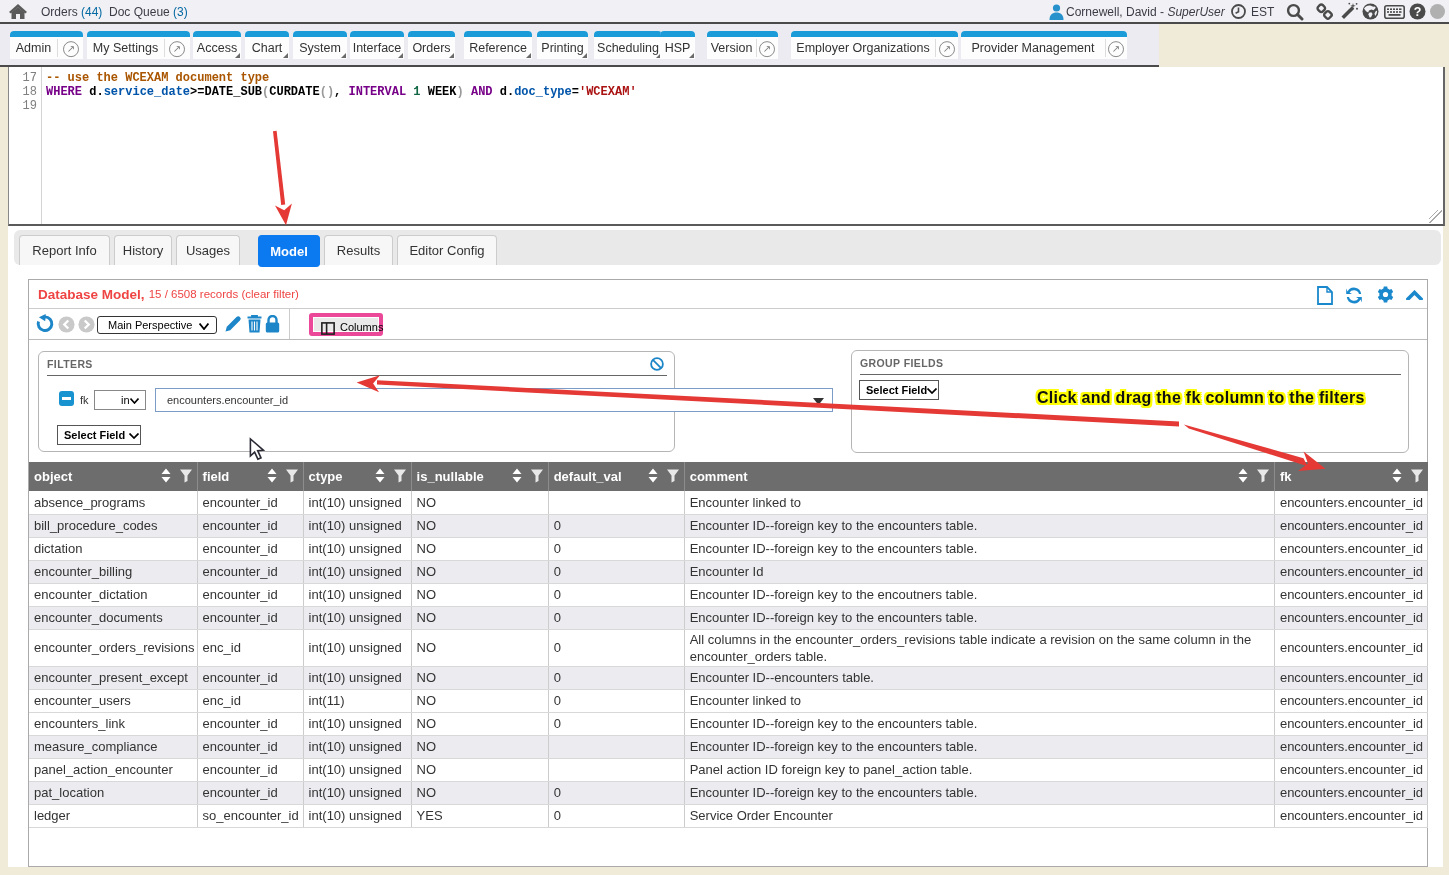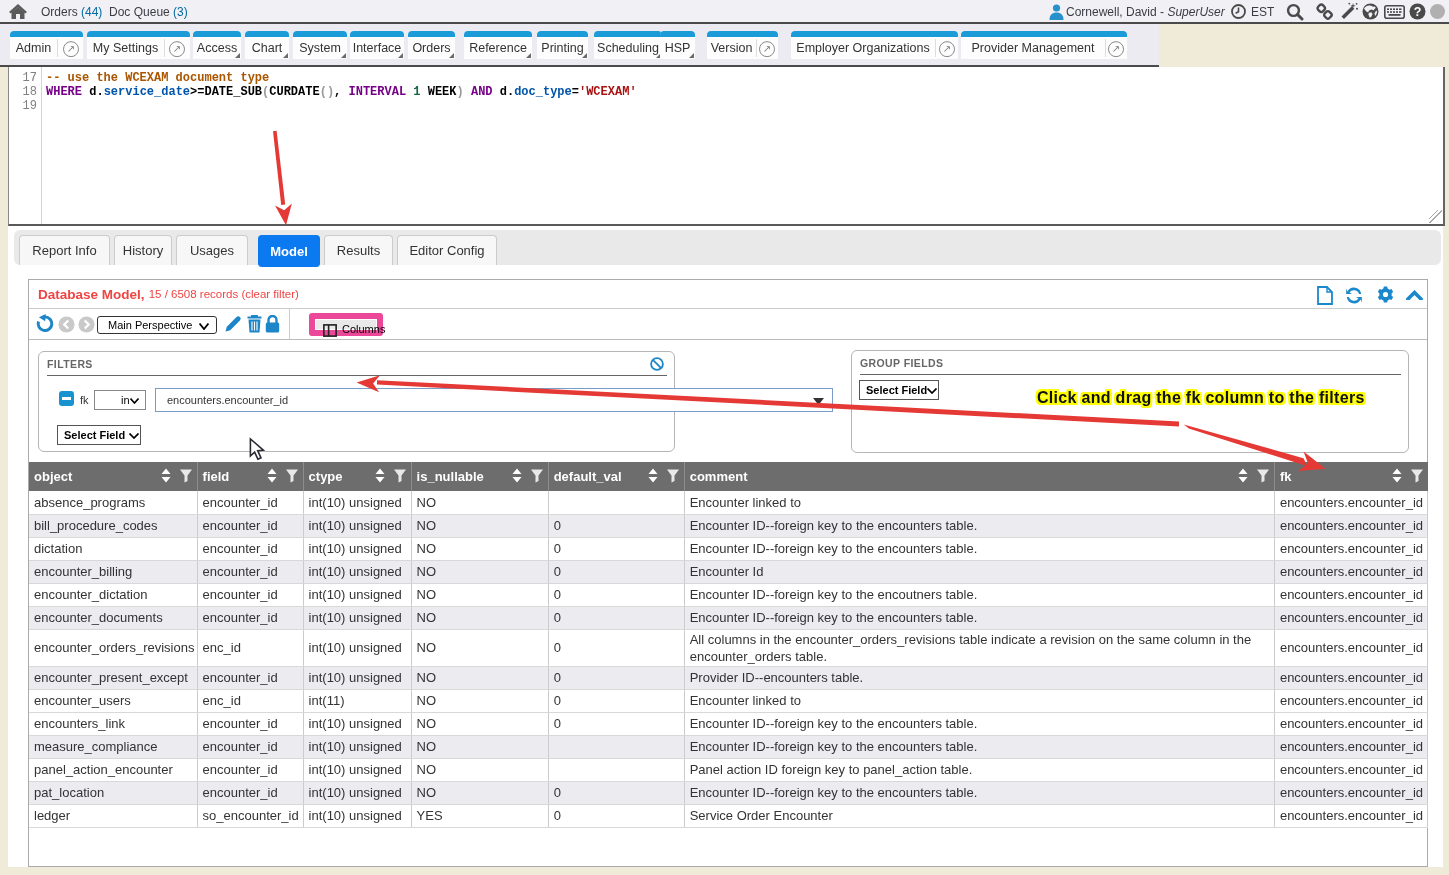--- a/index.html
+++ b/index.html
@@ -207,21 +207,21 @@
 
 <div class="abs" id="editor">
   <div id="gutter">17<br>18<br>19</div>
   <div id="code"><span class="cm">-- use the WCEXAM document type</span><br><span class="kw">WHERE</span> d.<span class="vr">service_date</span>&gt;=DATE_SUB<span class="br">(</span>CURDATE<span class="br">()</span>, <span class="kw">INTERVAL</span> <span class="nm">1</span> WEEK<span class="br">)</span> <span class="kw">AND</span> d.<span class="vr">doc_type</span>=<span class="st">'WCEXAM'</span></div>
   <div id="rsz"></div>
 </div>
 
 <div class="abs" id="tabstrip">
   <div class="t2" style="left:5px;width:91px">Report Info</div>
   <div class="t2" style="left:100px;width:58px">History</div>
-  <div class="t2" style="left:162px;width:72px">Usages</div>
+  <div class="t2" style="left:162px;width:64px">Usages</div>
   <div class="t2 active" style="left:244px;width:62px">Model</div>
   <div class="t2" style="left:310px;width:69px">Results</div>
   <div class="t2" style="left:383px;width:100px">Editor Config</div>
 </div>
 
 <div class="abs" id="panel">
   <div id="phead"><b style="font-size:13.5px">Database Model,</b>&nbsp;<span style="font-size:11.5px">15 / 6508 records (<span style="">clear filter</span>)</span>
     <svg class="abs" style="left:1288px;top:6px" width="16" height="19" viewBox="0 0 16 19">
       <path d="M1 1 L10 1 L15 6 L15 18 L1 18 Z" fill="none" stroke="#1a88cc" stroke-width="1.8"></path>
       <path d="M10 1 L10 6 L15 6" fill="none" stroke="#1a88cc" stroke-width="1.4"></path>
@@ -262,21 +262,21 @@
     <svg class="abs" style="left:218px;top:6px" width="15" height="18" viewBox="0 0 15 18">
       <path d="M0.5 2.5 L14.5 2.5 M5 2.5 L5 0.5 L10 0.5 L10 2.5" stroke="#1d86c8" stroke-width="1.8" fill="none"></path>
       <path d="M1.5 4.5 L13.5 4.5 L12.5 17.5 L2.5 17.5 Z" fill="#1d86c8"></path>
       <path d="M5 6.5 L5 15.5 M7.5 6.5 L7.5 15.5 M10 6.5 L10 15.5" stroke="#fff" stroke-width="1.1"></path>
     </svg>
     <svg class="abs" style="left:236px;top:6px" width="15" height="18" viewBox="0 0 15 18">
       <path d="M3.5 8 L3.5 5 A4 4 0 0 1 11.5 5 L11.5 8" fill="none" stroke="#1d86c8" stroke-width="2.4"></path>
       <rect x="0.8" y="7.5" width="13.4" height="10" rx="1.5" fill="#1d86c8"></rect>
     </svg>
     <div class="abs" style="left:260px;top:0;width:1px;height:30px;background:#ccc"></div>
-    <div class="abs" style="left:280px;top:4px;width:74px;height:23px;border:6px solid #ec4899;border-radius:3px;background:#e9e9e9;box-shadow:inset 0 0 0 1px #fff;font-size:11px;color:#000;line-height:21px;padding-left:27px">Columns
+    <div class="abs" style="left:280px;top:4px;width:74px;height:23px;border:4px solid #ec4899;border-radius:3px;background:#e9e9e9;box-shadow:inset 0 0 0 1px #fff;font-size:11px;color:#000;line-height:21px;padding-left:27px">Columns
       <svg class="abs" style="left:8px;top:5px" width="14" height="13" viewBox="0 0 13 12">
         <rect x="0.8" y="0.8" width="11.4" height="10.4" fill="none" stroke="#222" stroke-width="1.5"></rect>
         <path d="M5.2 0.8 L5.2 11.2" stroke="#222" stroke-width="1.5"></path>
       </svg>
     </div>
   </div>
   <div id="filterzone">
     <div class="fbox" style="left:9px;top:71px;width:637px;height:101px">
       <div class="ftitle">FILTERS</div>
       <svg class="abs" style="right:10px;top:5px" width="14" height="14" viewBox="0 0 14 14">
@@ -415,21 +415,21 @@
           <td>0</td>
           <td>All columns in the encounter_orders_revisions table indicate a revision on the same column in the encounter_orders table.</td>
           <td>encounters.encounter_id</td>
         </tr>
   <tr class="alt">
           <td>encounter_present_except</td>
           <td>encounter_id</td>
           <td>int(10) unsigned</td>
           <td>NO</td>
           <td>0</td>
-          <td>Provider ID--encounters table.</td>
+          <td>Encounter ID--encounters table.</td>
           <td>encounters.encounter_id</td>
         </tr>
   <tr>
           <td>encounter_users</td>
           <td>enc_id</td>
           <td>int(11)</td>
           <td>NO</td>
           <td>0</td>
           <td>Encounter linked to</td>
           <td>encounters.encounter_id</td>

